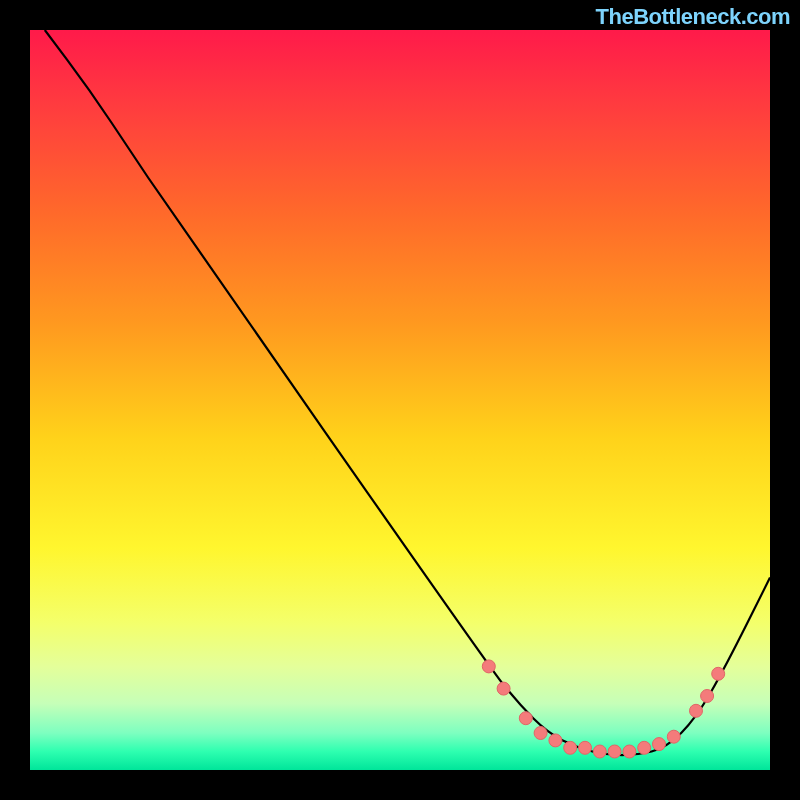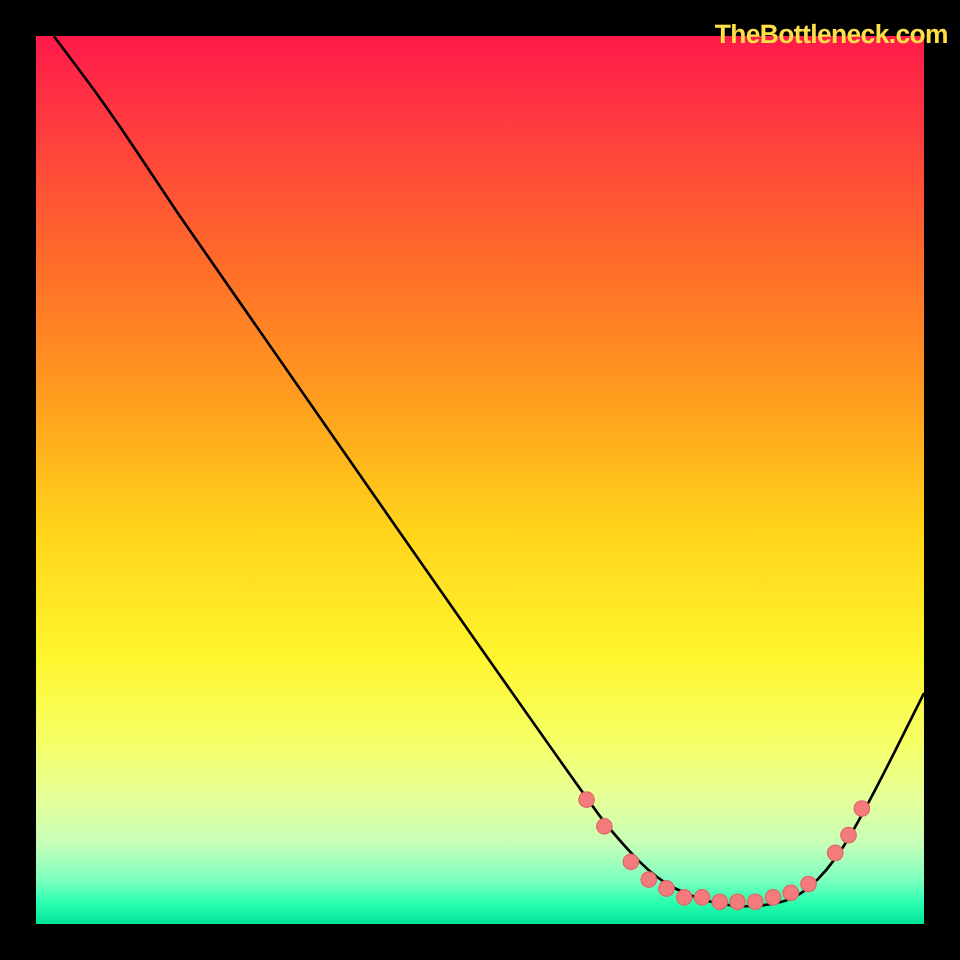--- a/index.html
+++ b/index.html
@@ -5,26 +5,26 @@
   * { margin: 0; padding: 0; box-sizing: border-box; }
   html, body { width: 800px; height: 800px; background: #000; overflow: hidden; }
   .frame {
     position: relative;
     width: 800px;
     height: 800px;
     background: #000;
   }
   .watermark {
     position: absolute;
-    top: 16px;
+    top: 4px;
     right: 10px;
     font-family: Arial, Helvetica, sans-serif;
     font-size: 22px;
     font-weight: 600;
-    color: #fde047;
+    color: #7dd3fc;
     letter-spacing: -0.5px;
     z-index: 10;
   }
   .plot-area {
     position: absolute;
     left: 30px;
     top: 30px;
     width: 740px;
     height: 740px;
     overflow: hidden;

